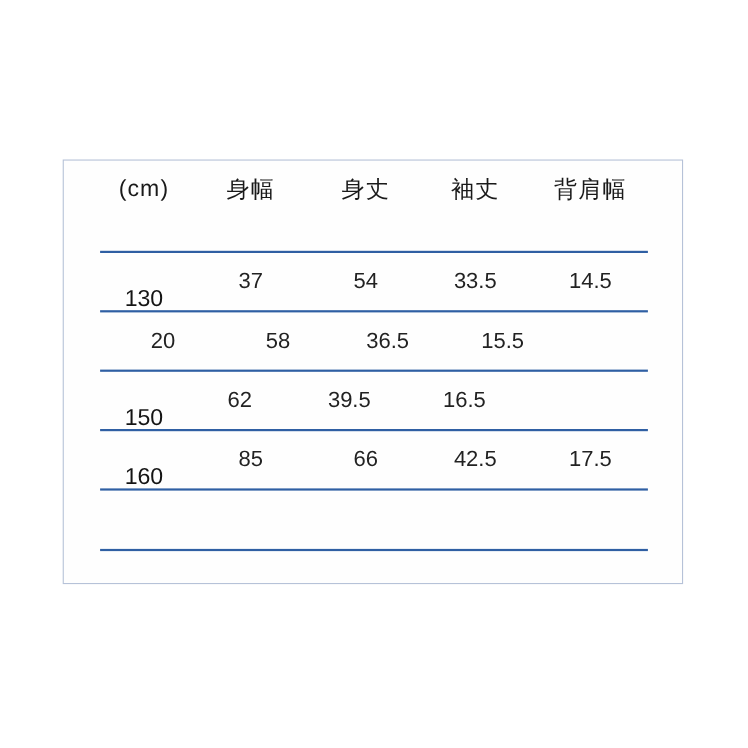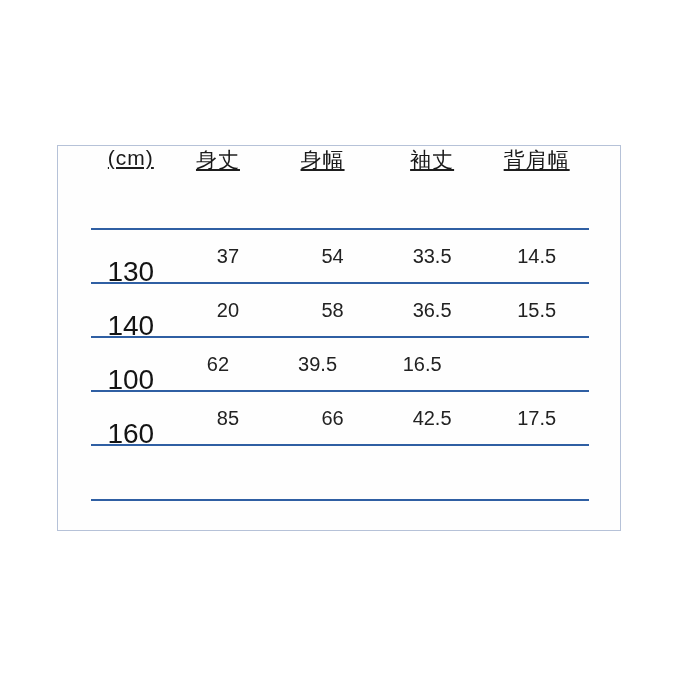--- a/index.html
+++ b/index.html
@@ -34,84 +34,82 @@
   }
   .row {
     display: flex;
     align-items: center;
     height: 54px;
     border-bottom: 2px solid #2f5fa3;
     box-sizing: border-box;
   }
   .row.header {
     height: 84px;
-    align-items: flex-start;
+    align-items: center;
     padding-bottom: 31px;
-    text-decoration: underline;
   }
   .row.empty {
     height: 55px;
   }
   .cell {
     text-align: center;
     box-sizing: border-box;
   }
   .c1 { width: 16%; }
   .c2 { width: 23%; }
   .c3 { width: 19%; }
   .c4 { width: 21%; }
   .c5 { width: 21%; }
   .hdr {
     font-size: 21px;
     letter-spacing: 1px;
     color: #1a1a1a;
   }
   .size {
-    font-size: 28px;
+    font-size: 21px;
     color: #141414;
     margin-top: 32px;
   }
   .val {
     font-size: 20px;
     color: #222222;
   }
 </style>
 </head>
 <body>
 
 <div class="canvas">
   <div class="panel">
     <div class="tbl">
 
       <div class="row header">
         <div class="cell c1 hdr">(cm)</div>
+        <div class="cell c2 hdr">身幅</div>
         <div class="cell c3 hdr">身丈</div>
-        <div class="cell c2 hdr">身幅</div>
         <div class="cell c5 hdr">袖丈</div>
         <div class="cell c4 hdr">背肩幅</div>
       </div>
 
       <div class="row">
         <div class="cell c1 size">130</div>
         <div class="cell c2 val">37</div>
         <div class="cell c3 val">54</div>
         <div class="cell c4 val">33.5</div>
         <div class="cell c5 val">14.5</div>
       </div>
 
       <div class="row">
-        <div class="cell c1 size">140</div>
         <div class="cell c2 val">20</div>
         <div class="cell c3 val">58</div>
         <div class="cell c4 val">36.5</div>
         <div class="cell c5 val">15.5</div>
       </div>
 
       <div class="row">
-        <div class="cell c1 size">100</div>
+        <div class="cell c1 size">150</div>
         <div class="cell c3 val">62</div>
         <div class="cell c4 val">39.5</div>
         <div class="cell c5 val">16.5</div>
       </div>
 
       <div class="row">
         <div class="cell c1 size">160</div>
         <div class="cell c2 val">85</div>
         <div class="cell c3 val">66</div>
         <div class="cell c4 val">42.5</div>

